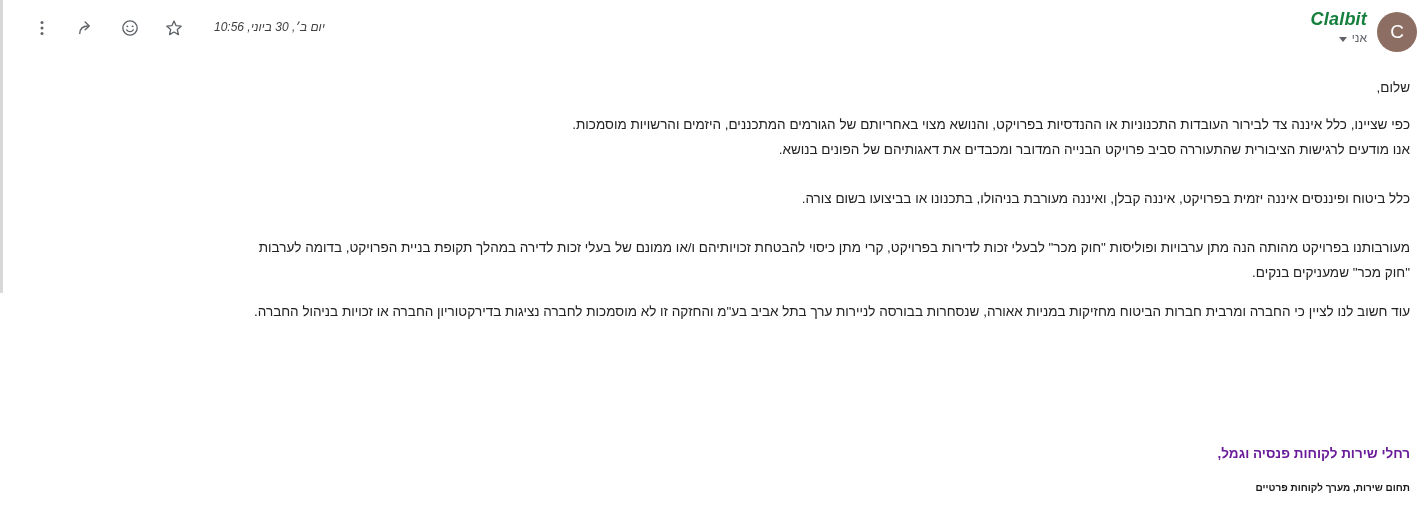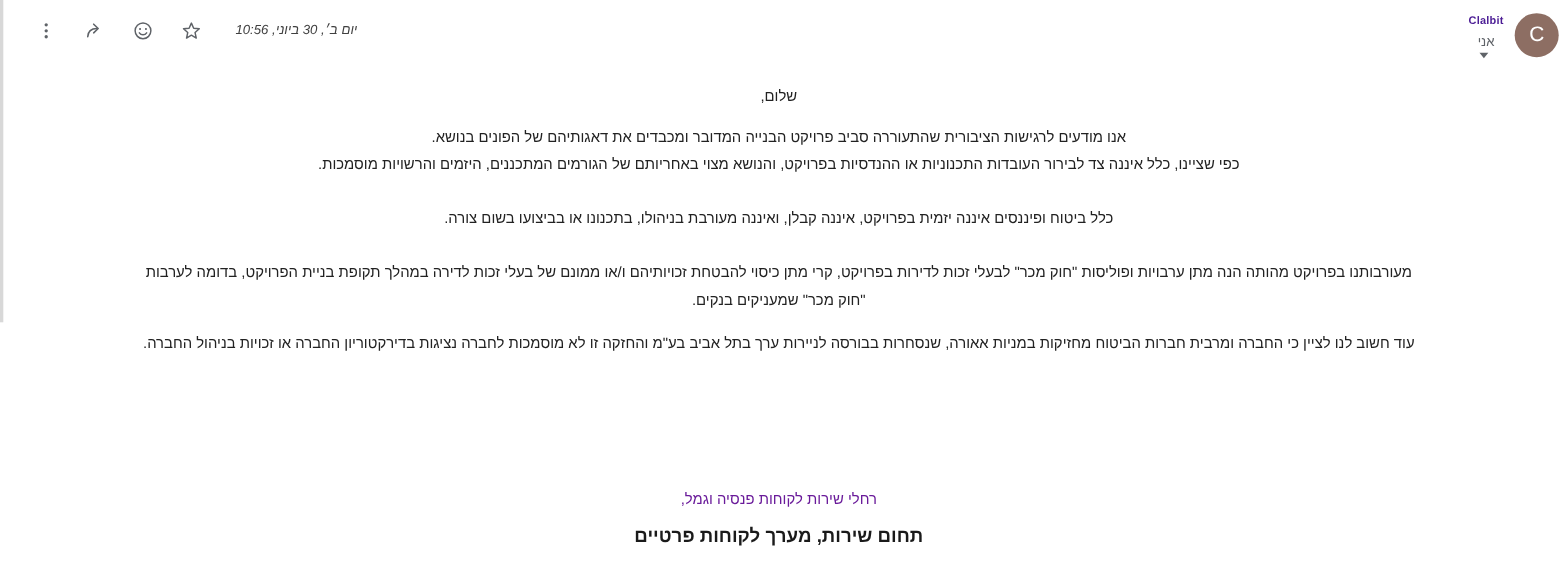--- a/index.html
+++ b/index.html
@@ -17,45 +17,45 @@
   .msg-header {
     position:absolute; top:10px; left:28px; right:6px; height:50px;
     display:flex; flex-direction:row-reverse; align-items:flex-start;
   }
   .avatar {
     width:40px; height:40px; border-radius:50%;
     display:flex; align-items:center; justify-content:center;
     color:#ffffff; font-size:19px; margin-top:2px;
   }
   .sender-block { margin:0 10px 0 12px; text-align:right; direction:rtl; }
-  .sender-name { font-weight:bold; font-size:10px; color:#4c1d95; line-height:19px; letter-spacing:.2px; }
-  .to-row { display:flex; flex-direction:column; align-items:center; direction:rtl;
+  .sender-name { font-weight:bold; font-size:18px; color:#15803d; line-height:19px; letter-spacing:.2px;font-style:italic; }
+  .to-row { display:flex; flex-direction:row; align-items:center; direction:rtl;
             font-size:12px; color:#5f6368; line-height:16px; margin-top:1px; cursor:pointer; }
   .caret-icon { width:0; height:0; border-left:4px solid transparent; border-right:4px solid transparent;
             border-top:5px solid #5f6368; margin-right:5px; margin-top:2px; }
   .header-spacer { flex:1; }
   .date-text { font-size:12px; color:#404040; direction:rtl; margin:10px 4px 0 18px; white-space:nowrap;font-style:italic; }
   .hicon { width:20px; height:20px; margin:8px 12px 0 12px; cursor:pointer; flex:none; }
   .hicon svg { width:20px; height:20px; display:block; }
   .more-icon { margin-left:4px; }
   
   .email-body {
     position:absolute; top:75px; right:13px; left:6px;
-    direction:rtl; text-align:center;
+    direction:rtl; text-align:right;
     font-size:13.5px; line-height:25px; color:#222222;
     overflow:hidden;
   }
   .line { white-space:nowrap; }
   .greeting { margin-bottom:12px; }
   .para1 { margin-bottom:24px; }
   .para2 { }
   .para3 { margin-bottom:14px;margin-top:24px; }
   .para4 { margin-bottom:117px; }
-  .sig-line1 { white-space:nowrap; }
-  .sig-line2 { white-space:nowrap; font-weight:bold; font-size:17px; margin-top:9px; color:#1a1a1a; }
+  .sig-line1 { white-space:nowrap;font-weight:bold; }
+  .sig-line2 { white-space:nowrap; font-weight:bold; font-size:10px; margin-top:9px; color:#1a1a1a; }
 </style>
 </head>
 <body>
 
 <div class="scrollbar-track"></div>
 
 <div class="msg-header">
   <div class="avatar" title="Clalbit" style="background: rgb(141, 110, 99);">C</div>
   <div class="sender-block">
     <div class="sender-name">Clalbit</div>
@@ -91,22 +91,22 @@
         <circle cx="12" cy="12" r="1.8"></circle>
         <circle cx="12" cy="18.5" r="1.8"></circle>
     </svg>
   </div>
 </div>
 
 <div class="email-body">
   <div class="line greeting">שלום,</div>
 
   <div class="para1">
+    <div class="line">כפי שציינו, כלל איננה צד לבירור העובדות התכנוניות או ההנדסיות בפרויקט, והנושא מצוי באחריותם של הגורמים המתכננים, היזמים והרשויות מוסמכות.</div>
     <div class="line">אנו מודעים לרגישות הציבורית שהתעוררה סביב פרויקט הבנייה המדובר ומכבדים את דאגותיהם של הפונים בנושא.</div>
-    <div class="line">כפי שציינו, כלל איננה צד לבירור העובדות התכנוניות או ההנדסיות בפרויקט, והנושא מצוי באחריותם של הגורמים המתכננים, היזמים והרשויות מוסמכות.</div>
   </div>
 
   <div class="para2">
     <div class="line">כלל ביטוח ופיננסים איננה יזמית בפרויקט, איננה קבלן, ואיננה מעורבת בניהולו, בתכנונו או בביצועו בשום צורה.</div>
   </div>
 
   <div class="para3">
     <div class="line">מעורבותנו בפרויקט מהותה הנה מתן ערבויות ופוליסות "חוק מכר" לבעלי זכות לדירות בפרויקט, קרי מתן כיסוי להבטחת זכויותיהם ו/או ממונם של בעלי זכות לדירה במהלך תקופת בניית הפרויקט, בדומה לערבות</div>
     <div class="line">"חוק מכר" שמעניקים בנקים.</div>
   </div>

